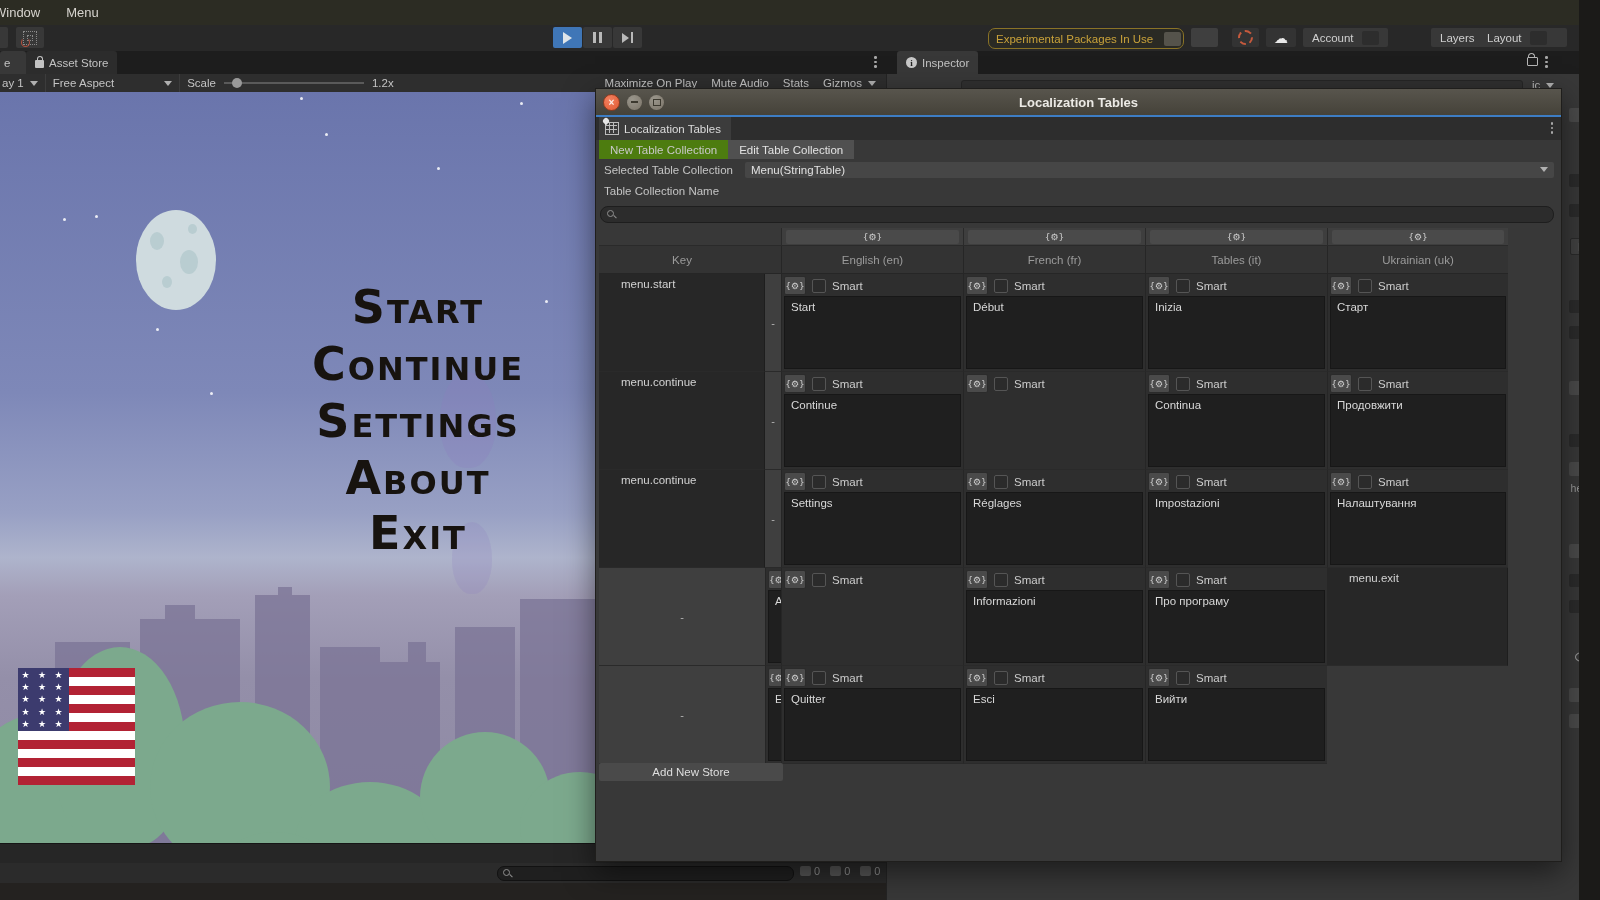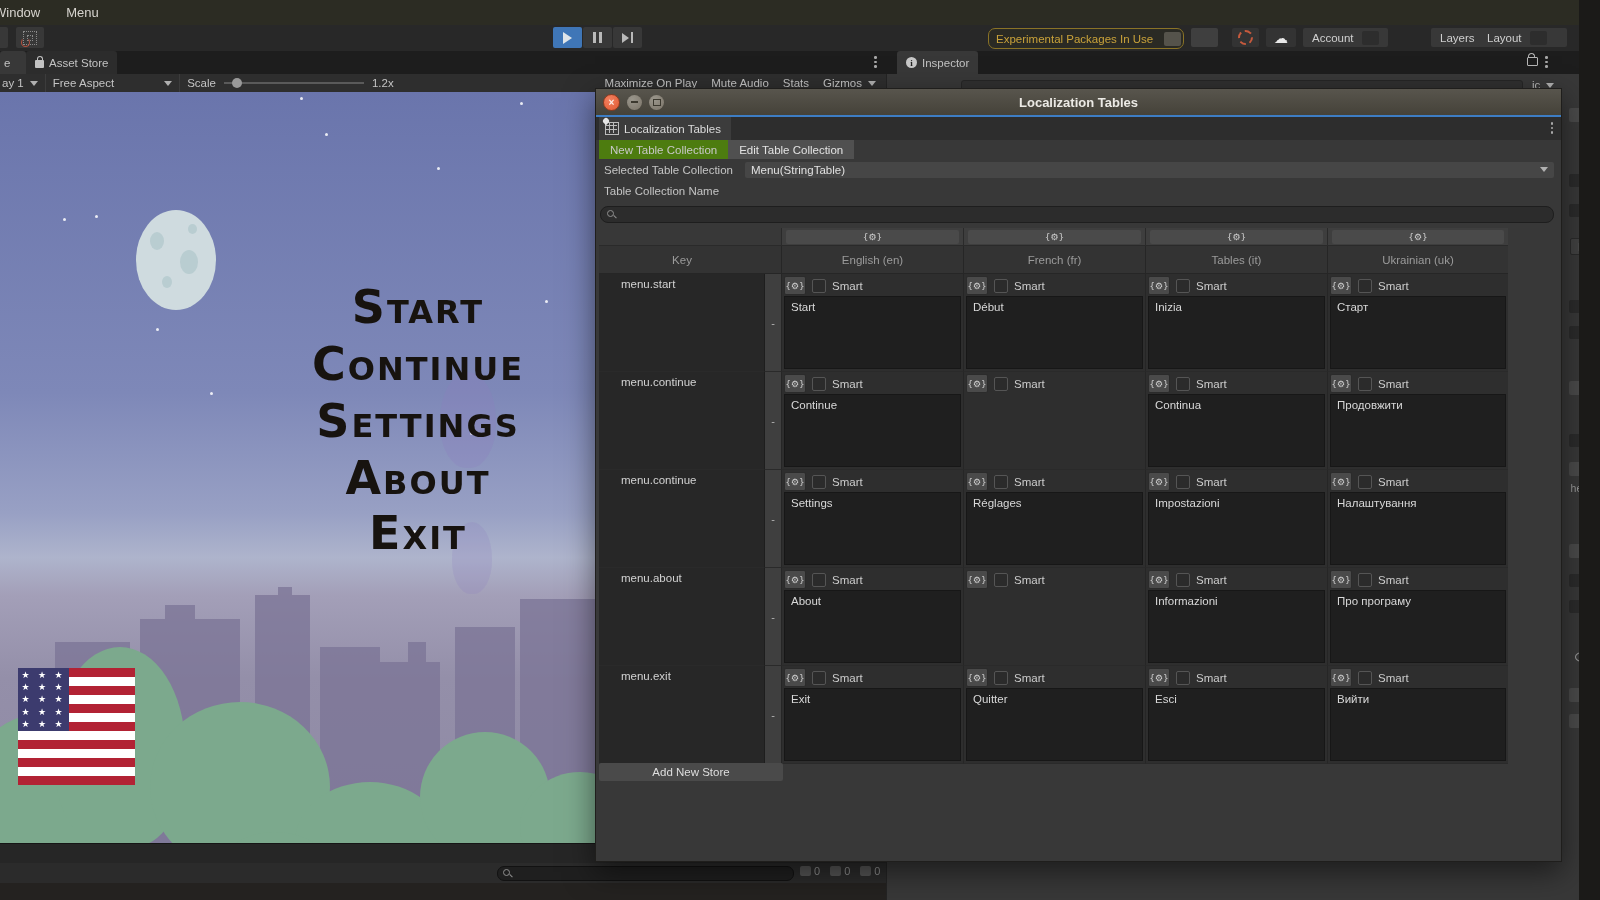--- a/index.html
+++ b/index.html
@@ -652,23 +652,20 @@
           <div class="cell val-cell">
             <div class="cell-top">
               <div class="mini-btn">
                 <span class="brace-gear">{⚙}</span>
               </div>
               <div class="checkbox"></div>
               <span class="smart-lbl">Smart</span>
             </div>
             <div class="cell-text">Налаштування</div>
           </div>
-          <div class="cell key-cell">
-            <div class="key-text">menu.about</div>
-          </div>
           <div class="cell gutter-cell">
             <div class="minus-btn">-</div>
           </div>
           <div class="cell val-cell">
             <div class="cell-top">
               <div class="mini-btn">
                 <span class="brace-gear">{⚙}</span>
               </div>
               <div class="checkbox"></div>
               <span class="smart-lbl">Smart</span>

